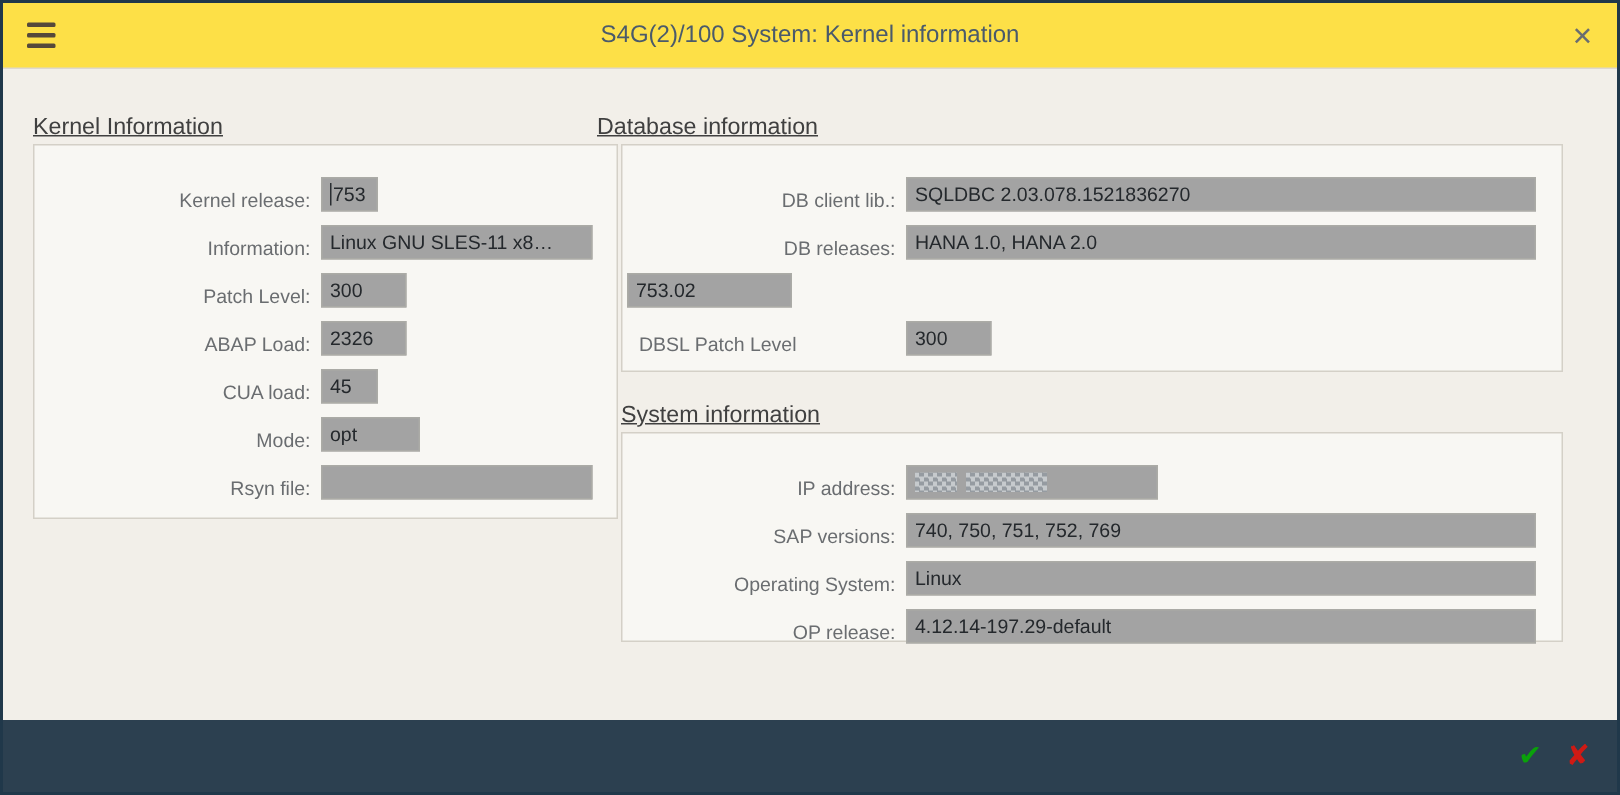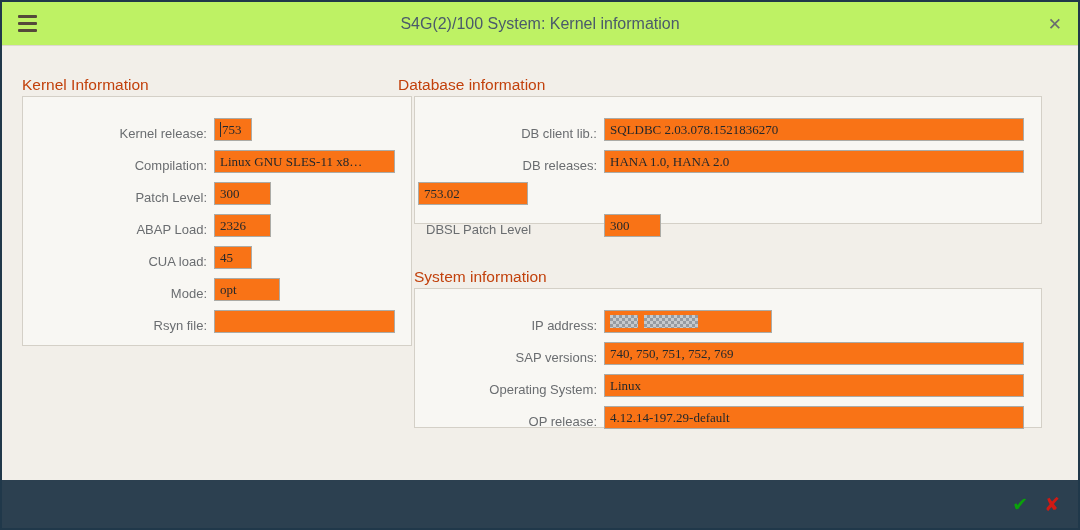--- a/index.html
+++ b/index.html
@@ -11,21 +11,21 @@
     width:1080px; height:530px;
     background:#f2efe9;
     border:2px solid #20384a;
     overflow:hidden;
   }
 
   
   .titlebar {
     position:relative;
     height:44px;
-    background:#bef264;
+    background:#fde047;
     border-bottom:1px solid #ddd8cf;
   }
   .title {
     position:absolute; left:0; right:0; top:0; height:44px;
     display:flex; align-items:center; justify-content:center;
     color:#4a5a6b; font-size:16px;
   }
   .hamburger {
     position:absolute; left:16px; top:13px;
     width:19px; height:17px;
@@ -35,56 +35,56 @@
   .hamburger span { display:block; height:3px; background:#55493a; border-radius:1px; }
   .close-btn {
     position:absolute; right:16px; top:0; height:44px;
     display:flex; align-items:center;
     color:#6a6d70; font-size:17px; cursor:pointer;
   }
 
   
   .section-heading {
     position:absolute;
-    font-size:15.5px; color:#c2410c;
+    font-size:15.5px; color:#404040;text-decoration:underline;
   }
   #kernel-heading   { left:20px;  top:74px; }
   #database-heading { left:396px; top:74px; }
   #system-heading   { left:412px; top:266px; }
 
   
   .groupbox {
     position:absolute;
     background:#f8f7f3;
     border:1px solid #d4d0c7;
     padding:12px 0;
   }
   #kernel-box   { left:20px;  top:94px;  width:390px; height:250px; }
-  #database-box { left:412px; top:94px;  width:628px; height:128px; }
+  #database-box { left:412px; top:94px;  width:628px; height:152px; }
   #system-box   { left:412px; top:286px; width:628px; height:140px; }
 
   
   .row { height:32px; display:flex; align-items:flex-end; }
   .lbl {
     font-size:13px; color:#6a6d70;
     text-align:right; padding-right:4px;
     white-space:nowrap; overflow:hidden;
   }
   #kernel-box .lbl { width:188px; }
   #database-box .lbl, #system-box .lbl { width:186px; }
   .lbl.left-align { text-align:left; padding-left:11px; }
 
   .field {
     height:23px;
-    background:#f97316;
+    background:#a3a3a3;
     border:1px solid #ababa6;
     margin-left:3px;
     display:flex; align-items:center;
     padding:0 5px;
-    font-family:Liberation Serif, serif;
+    font-family:Liberation Sans, sans-serif;
     font-size:13px; color:#24282c;
     white-space:nowrap; overflow:hidden;
   }
   .caret { display:inline-block; width:1px; height:15px; background:#2a2e32; margin-right:1px; }
 
   
   .w38  { width:38px; }
   .w55  { width:57px; }
   .w65  { width:66px; }
   .w110 { width:110px; }
@@ -135,21 +135,21 @@
   <div class="section-heading" id="kernel-heading">Kernel Information</div>
   <div class="groupbox" id="kernel-box">
     <div class="row">
       <div class="lbl">Kernel release:</div>
       <div class="field w38">
           <span class="caret"></span>
           <span>753</span>
         </div>
     </div>
     <div class="row">
-      <div class="lbl">Compilation:</div>
+      <div class="lbl">Information:</div>
       <div class="field w182">Linux GNU SLES-11 x8…</div>
     </div>
     <div class="row">
       <div class="lbl">Patch Level:</div>
       <div class="field w55">300</div>
     </div>
     <div class="row">
       <div class="lbl">ABAP Load:</div>
       <div class="field w55">2326</div>
     </div>

